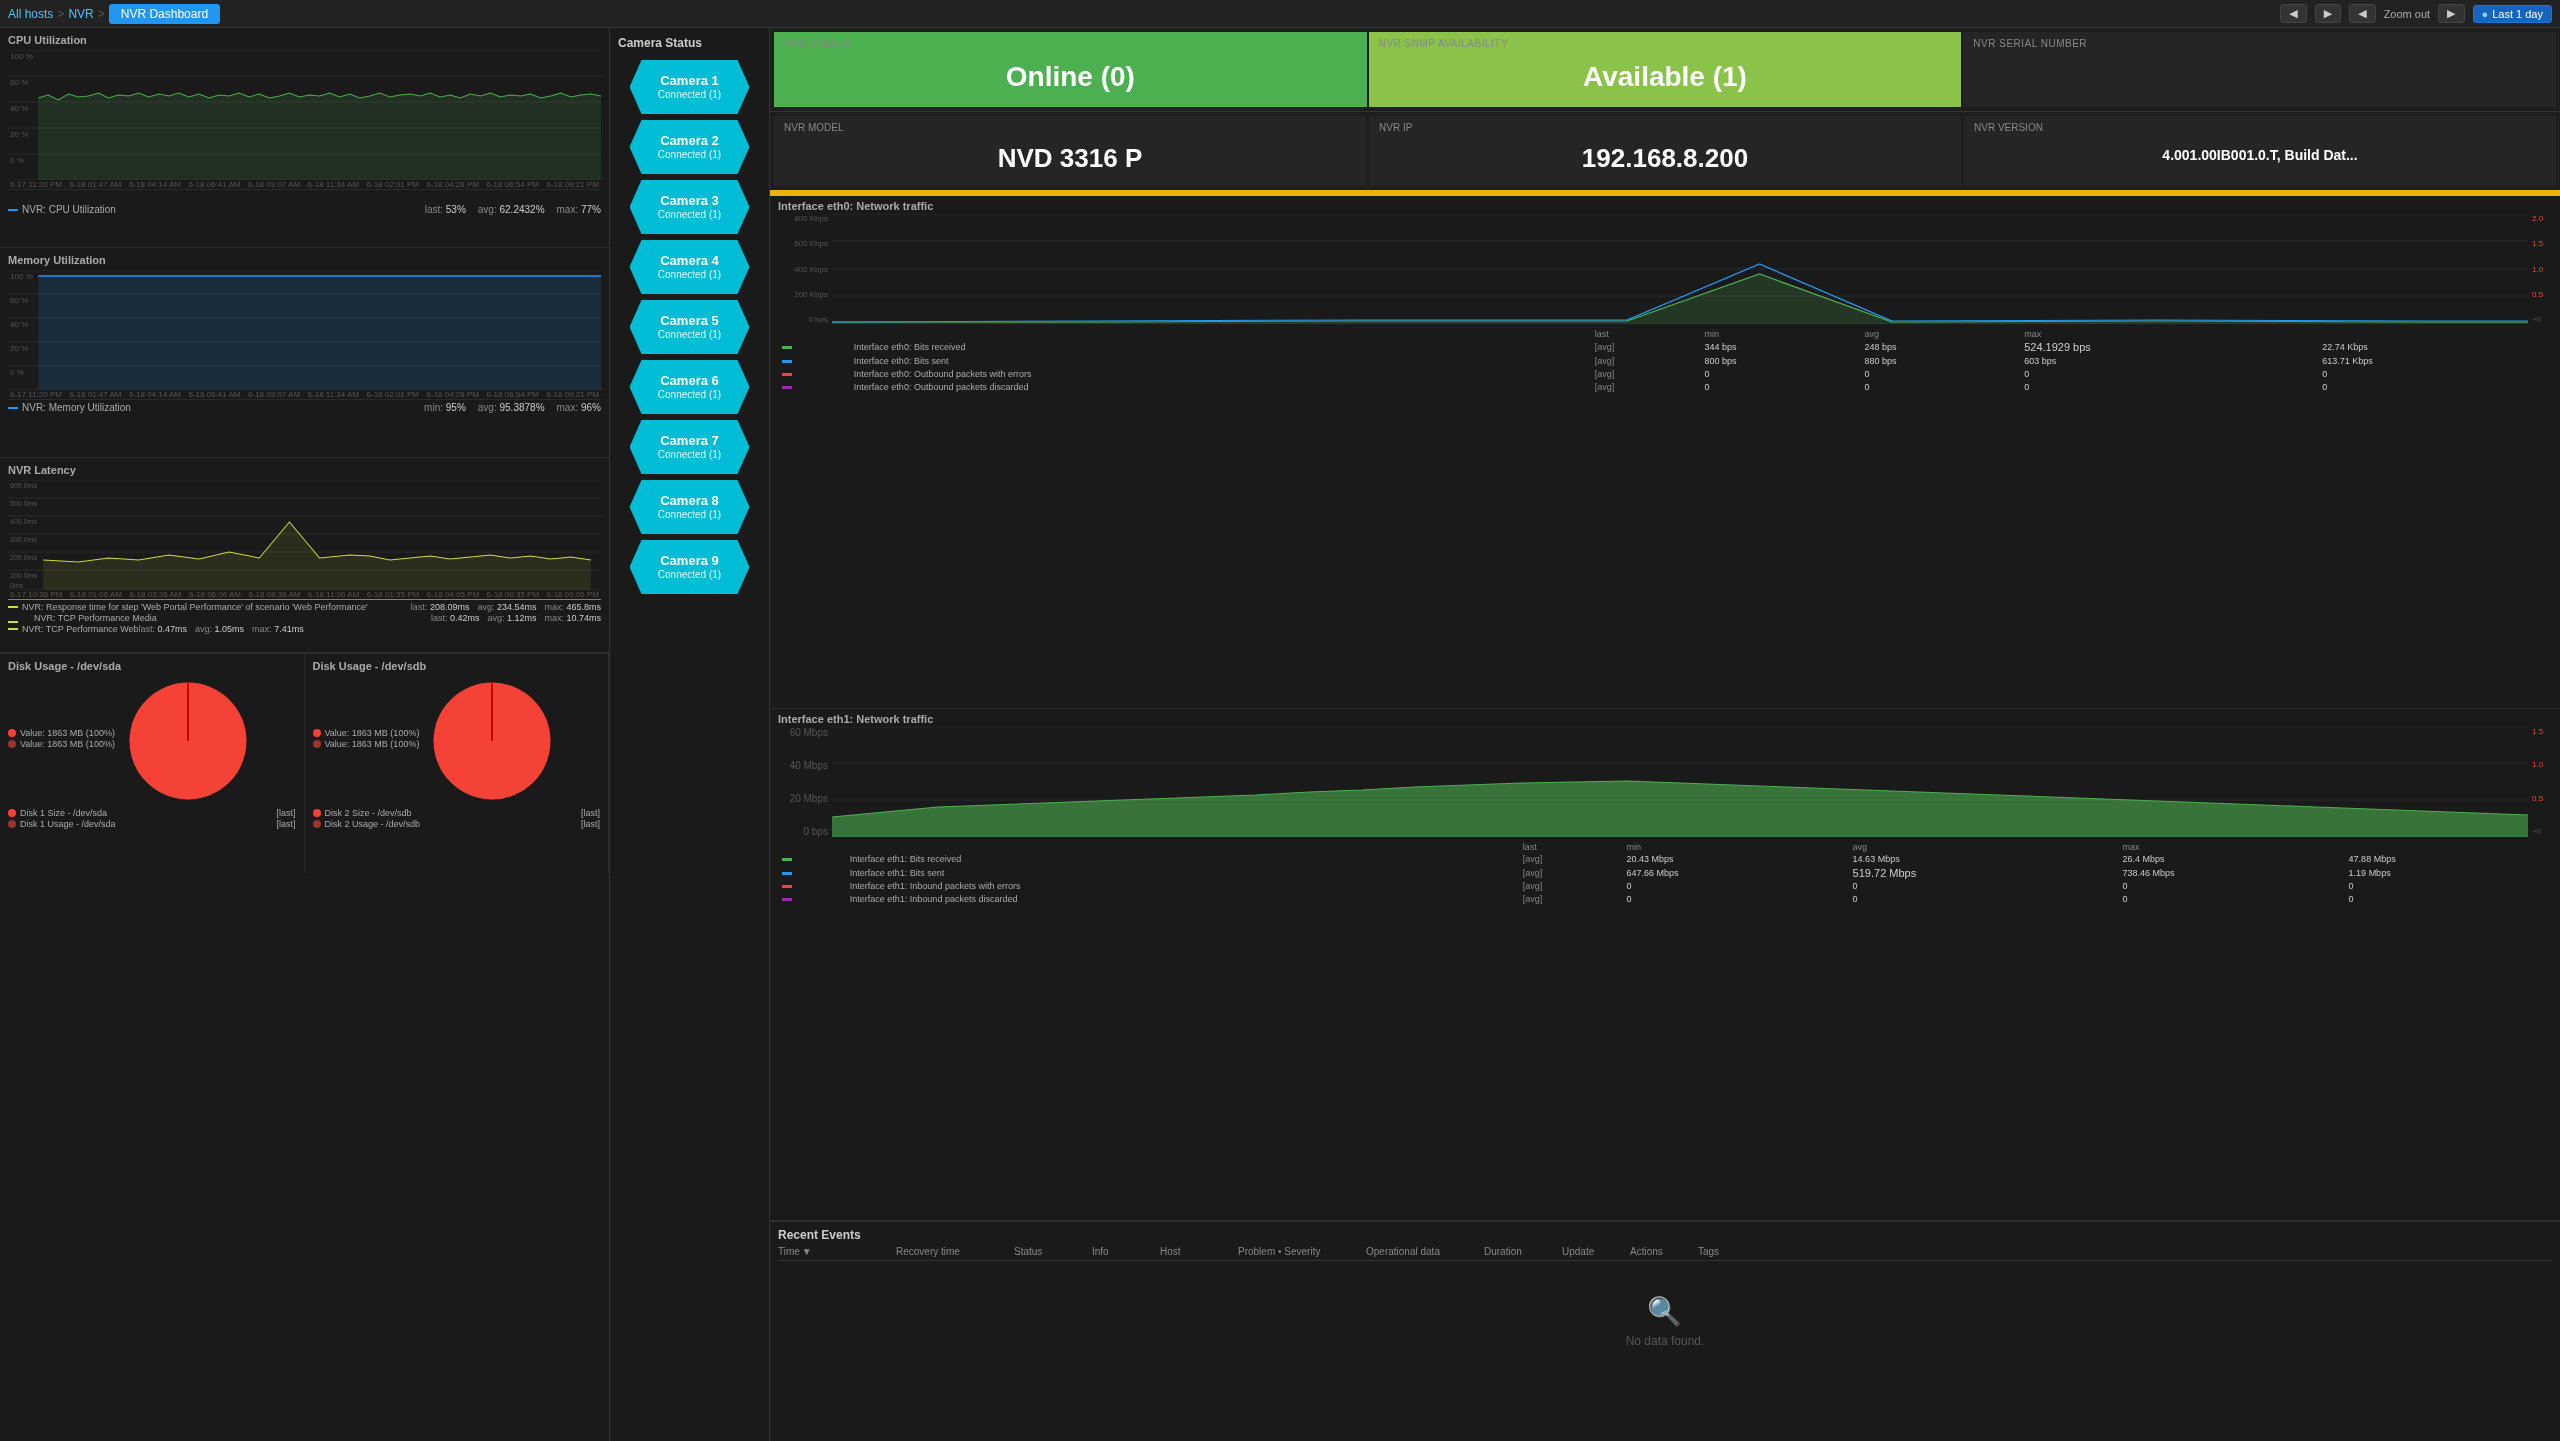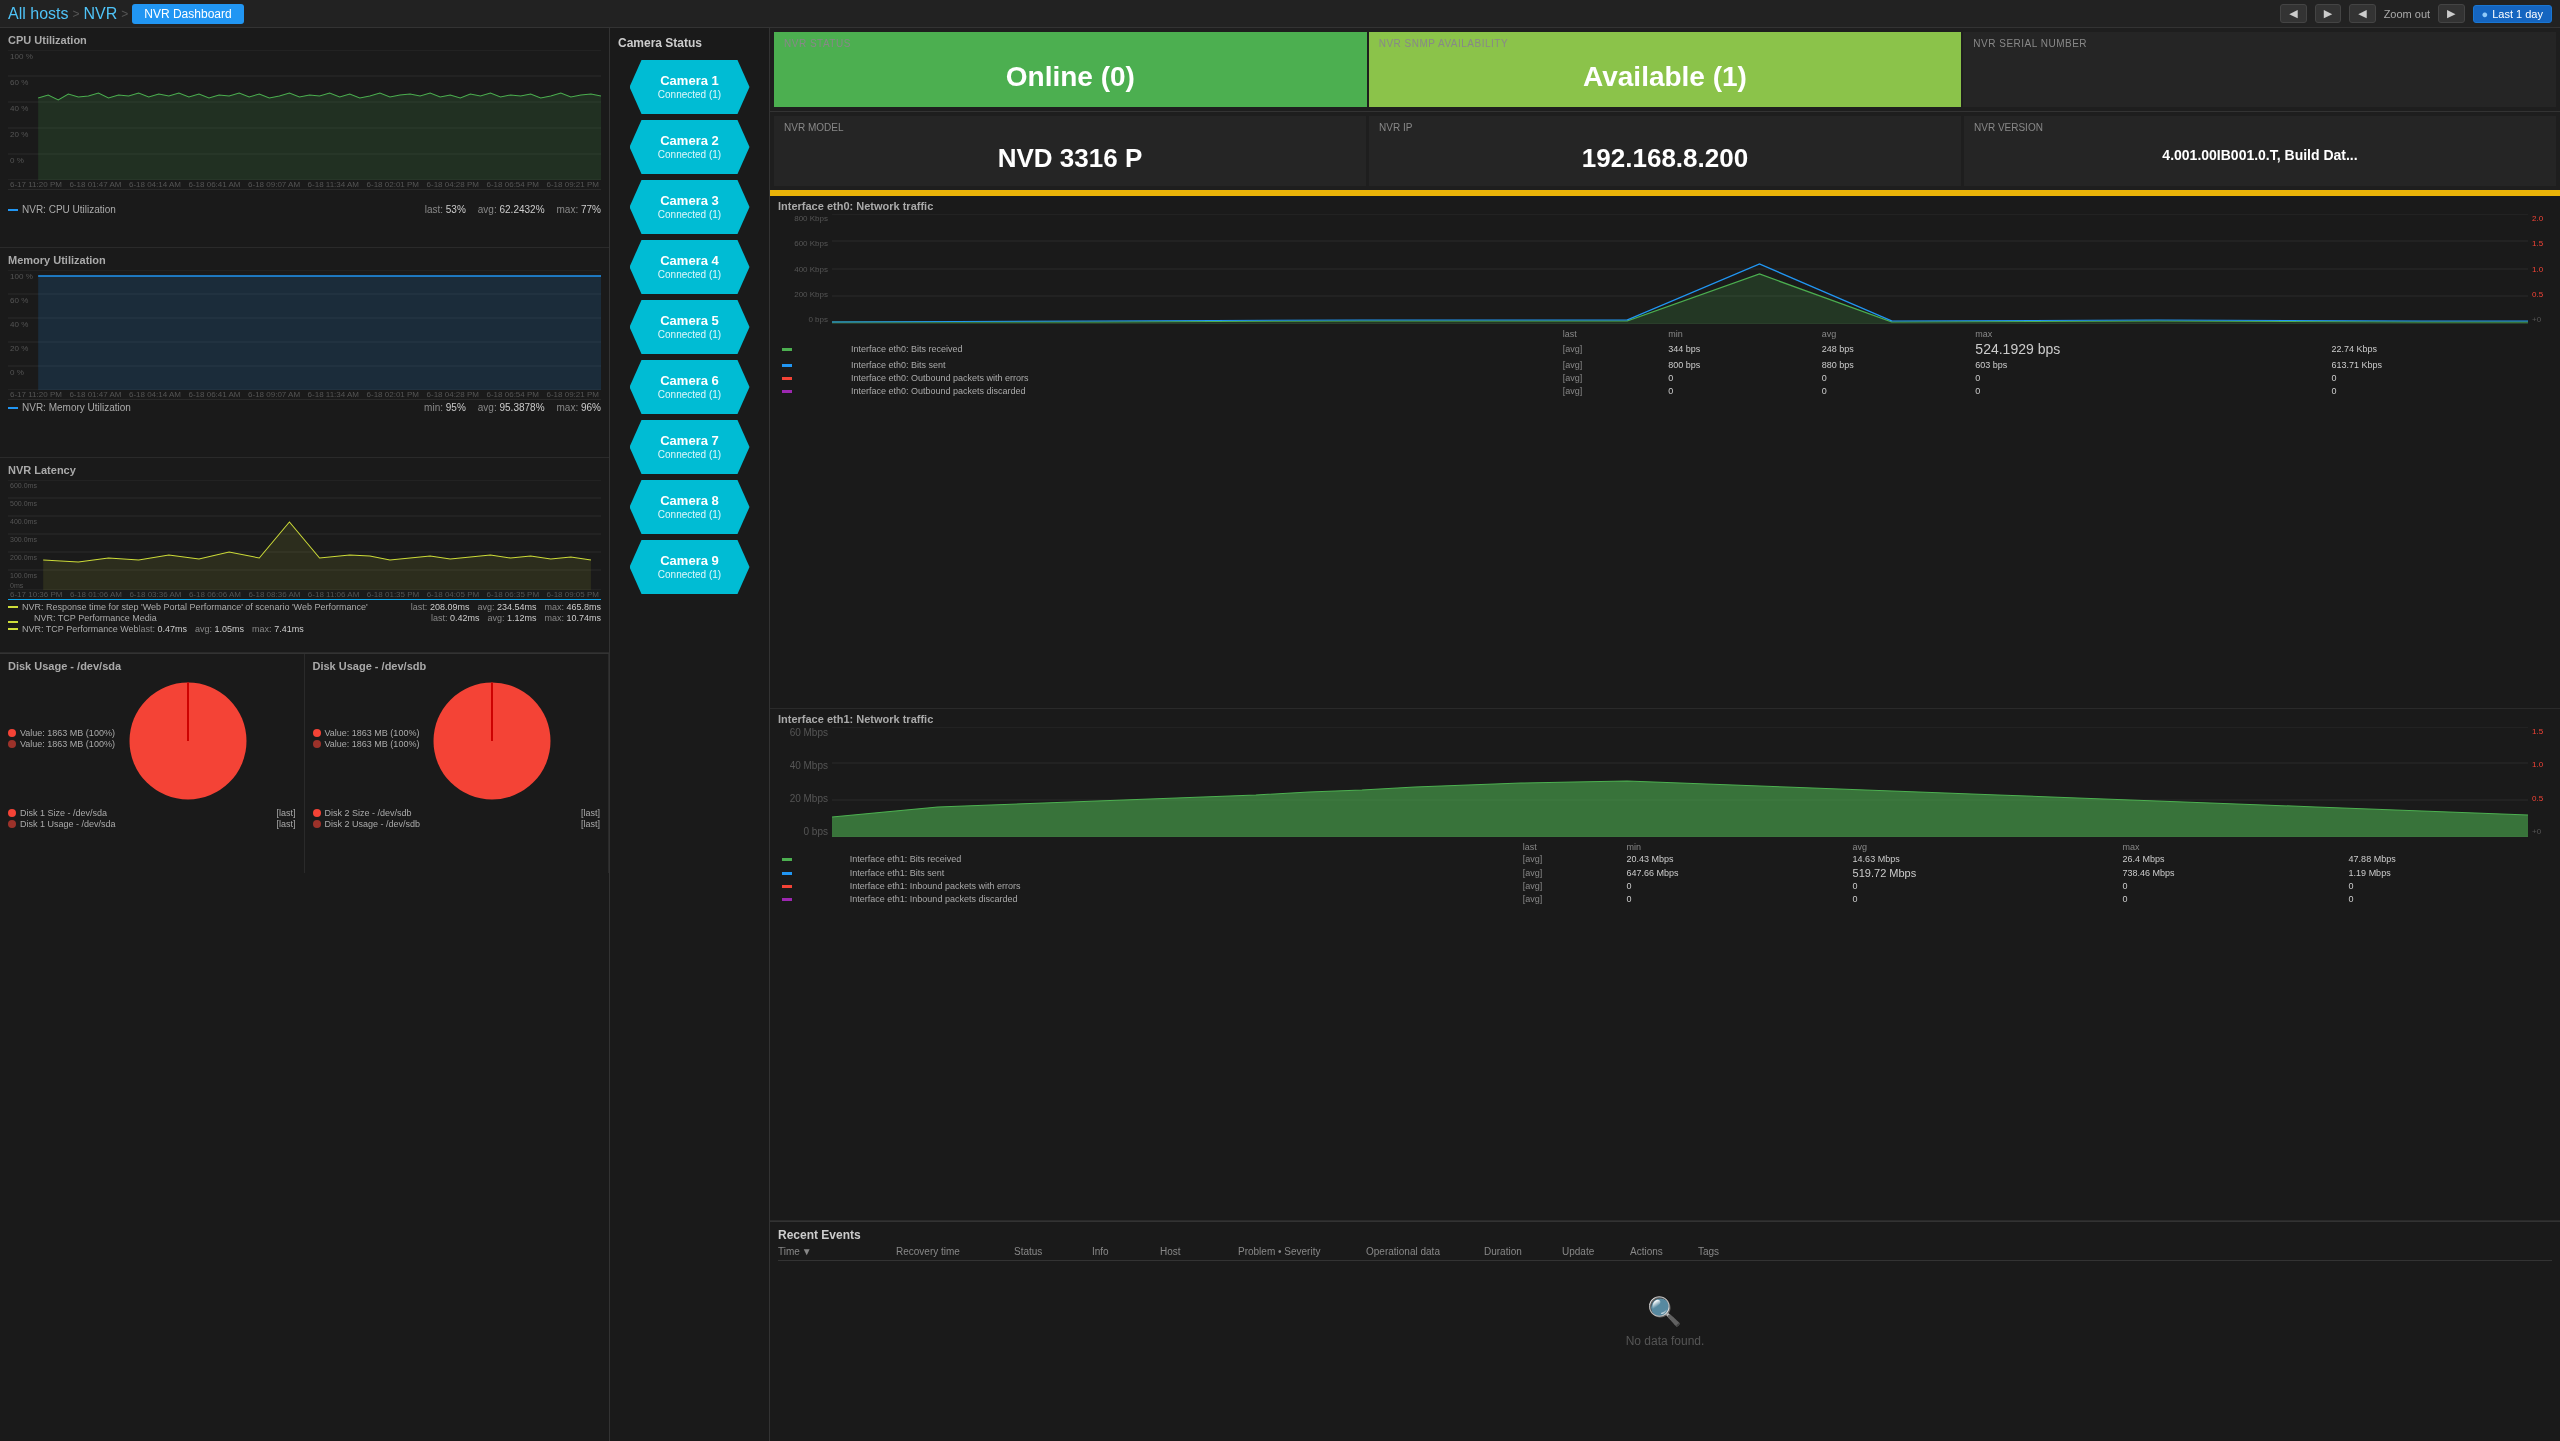--- a/index.html
+++ b/index.html
@@ -18,21 +18,21 @@
       background: #222;
       height: 28px;
       display: flex;
       align-items: center;
       padding: 0 8px;
       border-bottom: 1px solid #333;
       gap: 4px;
     }
     .nav-breadcrumb {
       color: #4fc3f7;
-      font-size: 16px;
+      font-size: 12px;
     }
     .nav-sep { color: #555; font-size: 12px; }
     .nav-tab-active {
       background: #2196f3;
       color: #fff;
       padding: 3px 12px;
       border-radius: 3px;
       font-size: 12px;
     }
     .nav-right {
@@ -693,21 +693,21 @@
                     <td>max</td>
                 </tr>
               </thead>
               <tbody>
                 <tr>
                   <td><span style="background:#4caf50; display:inline-block; width:10px; height:3px; vertical-align:middle;"></span></td>
                   <td style="color:#aaa; font-size:9px;">Interface eth0: Bits received</td>
                   <td style="color:#888; font-size:9px;">[avg]</td>
                   <td style="color:#ccc; font-size:9px;">344 bps</td>
                   <td style="color:#ccc; font-size:9px;">248 bps</td>
-                  <td style="color:#ccc; font-size:14px;">524.1929 bps</td>
+                  <td style="color:#ccc; font-size:11px;">524.1929 bps</td>
                   <td style="color:#ccc; font-size:9px;">22.74 Kbps</td>
                 </tr>
                 <tr>
                   <td><span style="background:#2196f3; display:inline-block; width:10px; height:3px; vertical-align:middle;"></span></td>
                   <td style="color:#aaa; font-size:9px;">Interface eth0: Bits sent</td>
                   <td style="color:#888; font-size:9px;">[avg]</td>
                   <td style="color:#ccc; font-size:9px;">800 bps</td>
                   <td style="color:#ccc; font-size:9px;">880 bps</td>
                   <td style="color:#ccc; font-size:9px;">603 bps</td>
                   <td style="color:#ccc; font-size:9px;">613.71 Kbps</td>

